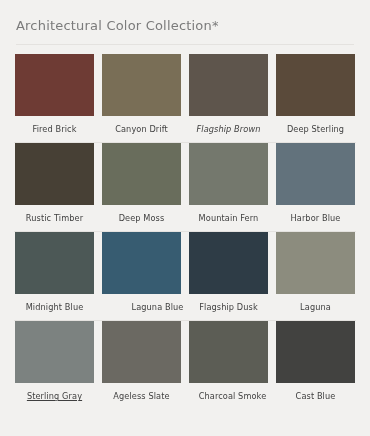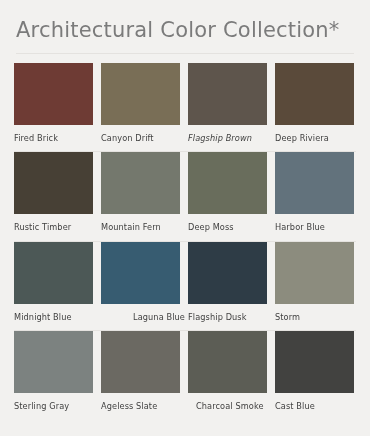--- a/index.html
+++ b/index.html
@@ -18,21 +18,21 @@
     height: 436px;
     box-sizing: border-box;
     background: #f2f1ef;
     position: relative;
   }
   .header {
     padding: 18px 16px 0 16px;
   }
   .page-title {
     font-family: "DejaVu Sans", sans-serif;
-    font-size: 21px;
+    font-size: 13px;
     font-weight: 400;
     color: #7b7b7b;
     letter-spacing: 0.2px;
     white-space: nowrap;
     line-height: 1.2;
   }
   .title-rule {
     margin: 10px 0 0 0;
     height: 1px;
     background: #e2e0dd;
@@ -50,21 +50,21 @@
   .row-rule {
     height: 1px;
     background: #e4e2df;
     width: 100%;
     margin: 0;
   }
   .swatch-cell {
     width: 81px;
     display: flex;
     flex-direction: column;
-    align-items: flex-start;
+    align-items: center;
     border-radius: 28px;
   }
   .chip {
     width: 79px;
     height: 62px;
     display: block;
   }
   .chip-label {
     font-family: "DejaVu Sans", sans-serif;
     font-size: 8.2px;
@@ -96,38 +96,38 @@
       <div class="swatch-cell">
         <span class="chip" style="background-color: rgb(121, 110, 86);"></span>
         <span class="chip-label" style="color: rgb(63, 63, 63);">Canyon Drift</span>
       </div>
       <div class="swatch-cell">
         <span class="chip" style="background-color: rgb(94, 85, 76);"></span>
         <span class="chip-label" style="color: rgb(63, 63, 63); font-style: italic;">Flagship Brown</span>
       </div>
       <div class="swatch-cell">
         <span class="chip" style="background-color: rgb(90, 74, 58);"></span>
-        <span class="chip-label" style="color: rgb(63, 63, 63);">Deep Riviera</span>
+        <span class="chip-label" style="color: rgb(63, 63, 63);">Deep Sterling</span>
       </div>
     </div>
 
     <div class="row-rule" style="background: rgb(228, 226, 223);"></div>
 
     <div class="swatch-row">
       <div class="swatch-cell">
         <span class="chip" style="background-color: rgb(71, 64, 53);"></span>
         <span class="chip-label" style="color: rgb(63, 63, 63);">Rustic Timber</span>
       </div>
       <div class="swatch-cell">
+        <span class="chip" style="background-color: rgb(105, 109, 92);"></span>
+        <span class="chip-label" style="color: rgb(63, 63, 63);">Deep Moss</span>
+      </div>
+      <div class="swatch-cell">
         <span class="chip" style="background-color: rgb(116, 120, 109);"></span>
         <span class="chip-label" style="color: rgb(63, 63, 63);">Mountain Fern</span>
-      </div>
-      <div class="swatch-cell">
-        <span class="chip" style="background-color: rgb(105, 109, 92);"></span>
-        <span class="chip-label" style="color: rgb(63, 63, 63);">Deep Moss</span>
       </div>
       <div class="swatch-cell">
         <span class="chip" style="background-color: rgb(98, 114, 124);"></span>
         <span class="chip-label" style="color: rgb(63, 63, 63);">Harbor Blue</span>
       </div>
     </div>
 
     <div class="row-rule" style="background: rgb(228, 226, 223);"></div>
 
     <div class="swatch-row">
@@ -138,30 +138,30 @@
       <div class="swatch-cell">
         <span class="chip" style="background-color: rgb(55, 92, 113);"></span>
         <span class="chip-label" style="color: rgb(63, 63, 63); margin-left: 32px;">Laguna Blue</span>
       </div>
       <div class="swatch-cell">
         <span class="chip" style="background-color: rgb(46, 60, 70);"></span>
         <span class="chip-label" style="color: rgb(63, 63, 63);">Flagship Dusk</span>
       </div>
       <div class="swatch-cell">
         <span class="chip" style="background-color: rgb(140, 140, 126);"></span>
-        <span class="chip-label" style="color: rgb(63, 63, 63);">Storm</span>
+        <span class="chip-label" style="color: rgb(63, 63, 63);">Laguna</span>
       </div>
     </div>
 
     <div class="row-rule" style="background: rgb(228, 226, 223);"></div>
 
     <div class="swatch-row">
       <div class="swatch-cell">
         <span class="chip" style="background-color: rgb(124, 130, 128);"></span>
-        <span class="chip-label" style="color: rgb(63, 63, 63);">Sterling Gray</span>
+        <span class="chip-label" style="color: rgb(63, 63, 63); text-decoration: underline;">Sterling Gray</span>
       </div>
       <div class="swatch-cell">
         <span class="chip" style="background-color: rgb(107, 105, 98);"></span>
         <span class="chip-label" style="color: rgb(63, 63, 63);">Ageless Slate</span>
       </div>
       <div class="swatch-cell">
         <span class="chip" style="background-color: rgb(92, 93, 85);"></span>
         <span class="chip-label" style="color: rgb(63, 63, 63); margin-left: 8px;">Charcoal Smoke</span>
       </div>
       <div class="swatch-cell">

